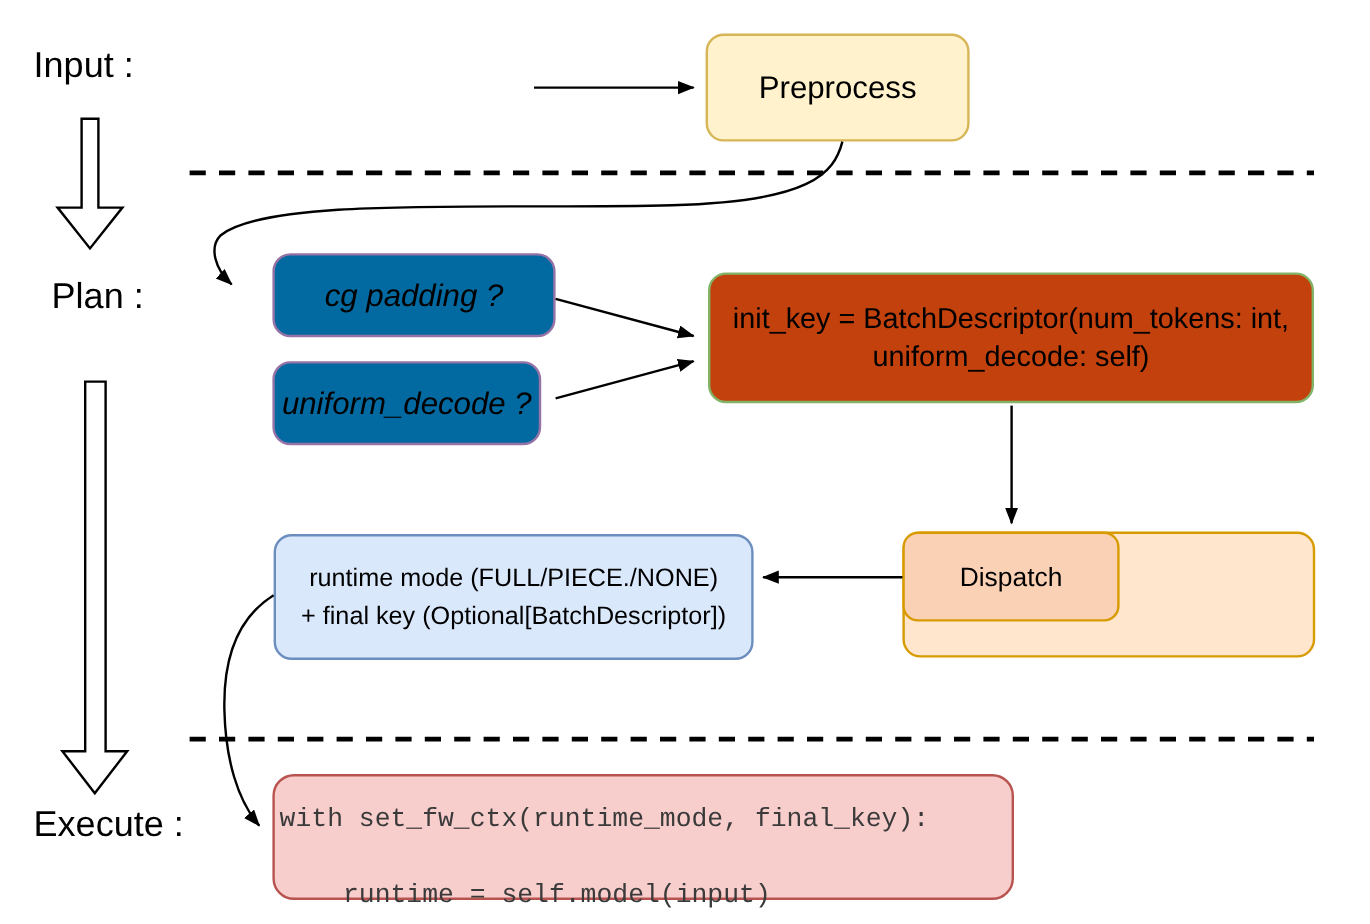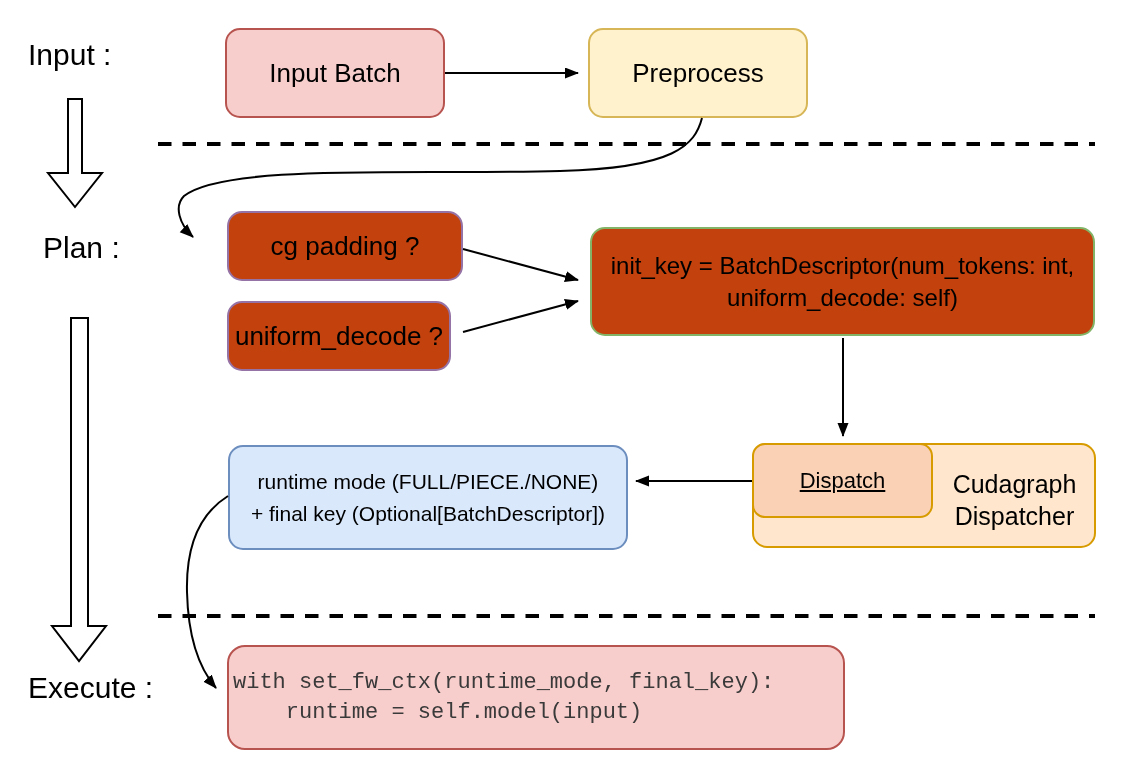--- a/index.html
+++ b/index.html
@@ -11,60 +11,57 @@
     position:absolute;font-size:30px;font-weight:400;color:#000;white-space:nowrap;
   }
   .box{
     position:absolute;box-sizing:border-box;border:2px solid;border-radius:15px;
     display:flex;flex-direction:column;align-items:center;justify-content:center;
     text-align:center;white-space:nowrap;
   }
   .box span{display:block;}
   .pink   {background:#f8cecc;border-color:#b85450;}
   .yellow {background:#fff2cc;border-color:#d6b656;}
-  .purple {background:#c2410c;border-color:#9673a6;}
+  .purple {background:#0369a1;border-color:#9673a6;font-style:italic;}
   .green  {background:#c2410c;border-color:#82b366;}
   .orange {background:#ffe6cc;border-color:#d79b00;}
   .peach  {background:#fbd1b6;border-color:#d79b00;}
   .blue   {background:#dae8fc;border-color:#6c8ebf;text-align:right;}
 
   .node-input-batch   {left:225px;top:28px;width:220px;height:90px;font-size:26px;}
   .node-preprocess    {left:588px;top:28px;width:220px;height:90px;font-size:26px;}
   .node-cg-padding    {left:227px;top:211px;width:236px;height:70px;font-size:26px;}
   .node-uniform-decode{left:227px;top:301px;width:224px;height:70px;font-size:26px;}
   .node-init-key      {left:590px;top:227px;width:505px;height:109px;font-size:24px;line-height:32px;}
   .node-cuda-outer    {left:752px;top:443px;width:344px;height:105px;}
-  .node-dispatch      {left:752px;top:443px;width:181px;height:75px;font-size:22px;border-radius:13px;text-decoration:underline;}
+  .node-dispatch      {left:752px;top:443px;width:181px;height:75px;font-size:22px;border-radius:13px;}
   .cuda-label{
     position:absolute;left:933px;top:452px;width:163px;height:96px;
     display:flex;flex-direction:column;align-items:center;justify-content:center;
     font-size:25px;line-height:32px;text-align:center;
   }
   .node-runtime-mode  {left:228px;top:445px;width:400px;height:105px;font-size:21px;line-height:32px;}
   .node-exec-code{
     left:227px;top:645px;width:618px;height:105px;
     align-items:flex-start;justify-content:center;padding-left:4px;
     font-family:"Liberation Mono", monospace;font-size:22px;line-height:30px;
     color:#3a3a3a;text-align:left;border-radius:18px;
   }
-  .node-exec-code span{white-space:pre;}
+  .node-exec-code span{white-space:pre;margin-top:34px;}
   svg.layer{position:absolute;left:0;top:0;pointer-events:none;}
 </style>
 </head>
 <body>
 
 <div class="canvas">
 
   <div class="stage-label" style="left:28px;top:38px;">Input :</div>
   <div class="stage-label" style="left:43px;top:231px;">Plan :</div>
   <div class="stage-label" style="left:28px;top:671px;">Execute :</div>
 
-  <div class="box pink node-input-batch">
-    <span>Input Batch</span>
-  </div>
 
   <div class="box yellow node-preprocess">
     <span>Preprocess</span>
   </div>
 
   <div class="box purple node-cg-padding">
     <span>cg padding ?</span>
   </div>
 
   <div class="box purple node-uniform-decode">
@@ -72,24 +69,20 @@
   </div>
 
   <div class="box green node-init-key">
     <span>init_key = BatchDescriptor(num_tokens: int,</span>
     <span>uniform_decode: self)</span>
   </div>
 
   <div class="box orange node-cuda-outer"></div>
   <div class="box peach node-dispatch">
     <span>Dispatch</span>
-  </div>
-  <div class="cuda-label">
-    <span>Cudagraph</span>
-    <span>Dispatcher</span>
   </div>
 
   <div class="box blue node-runtime-mode">
     <span>runtime mode (FULL/PIECE./NONE)</span>
     <span>+ final key (Optional[BatchDescriptor])</span>
   </div>
 
   <div class="box pink node-exec-code">
     <span>with set_fw_ctx(runtime_mode, final_key):</span>
     <span>    runtime = self.model(input)</span>

